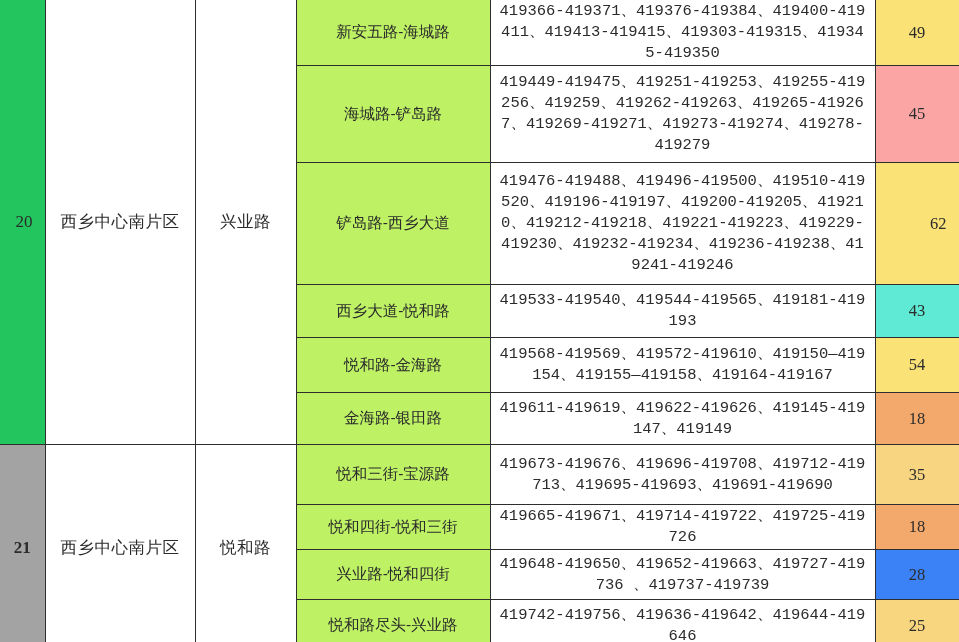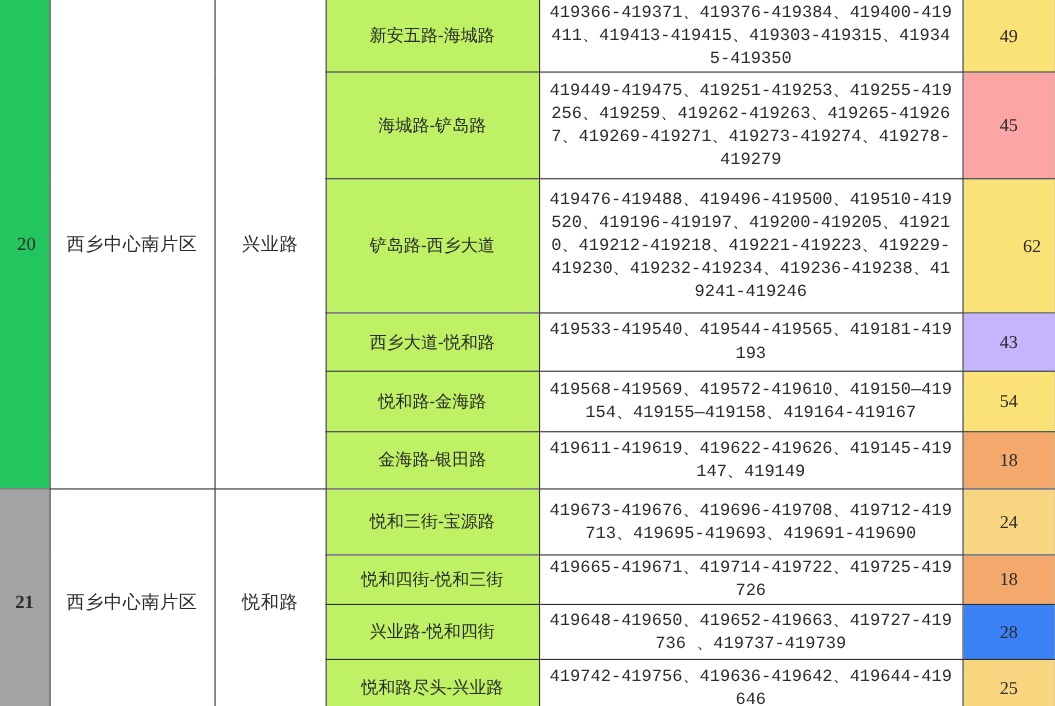--- a/index.html
+++ b/index.html
@@ -87,40 +87,40 @@
       <td class="cnt-cell" style="background-color: #fca5a5;">45</td>
     </tr>
     <tr style="height:122px">
       <td class="seg-cell">铲岛路-西乡大道</td>
       <td class="rng-cell">419476-419488、419496-419500、419510-419520、419196-419197、419200-419205、419210、419212-419218、419221-419223、419229-419230、419232-419234、419236-419238、419241-419246</td>
       <td class="cnt-cell" style="background-color: rgb(251, 226, 119); text-align: right;">62</td>
     </tr>
     <tr style="height:53px">
       <td class="seg-cell">西乡大道-悦和路</td>
       <td class="rng-cell">419533-419540、419544-419565、419181-419193</td>
-      <td class="cnt-cell" style="background-color: #c4b5fd;">43</td>
+      <td class="cnt-cell" style="background-color: #5eead4;">43</td>
     </tr>
     <tr style="height:55px">
       <td class="seg-cell">悦和路-金海路</td>
       <td class="rng-cell">419568-419569、419572-419610、419150—419154、419155—419158、419164-419167</td>
       <td class="cnt-cell" style="background-color: rgb(251, 226, 119);">54</td>
     </tr>
     <tr style="height:52px">
       <td class="seg-cell">金海路-银田路</td>
       <td class="rng-cell">419611-419619、419622-419626、419145-419147、419149</td>
       <td class="cnt-cell" style="background-color: rgb(243, 169, 107);">18</td>
     </tr>
 
     <tr style="height:60px">
       <td class="id-cell" rowspan="4" style="background-color: #a3a3a3; font-weight: bold;">21</td>
       <td class="area-cell" rowspan="4">西乡中心南片区</td>
       <td class="road-cell" rowspan="4">悦和路</td>
       <td class="seg-cell">悦和三街-宝源路</td>
       <td class="rng-cell">419673-419676、419696-419708、419712-419713、419695-419693、419691-419690</td>
-      <td class="cnt-cell" style="background-color: rgb(248, 214, 129);">24</td>
+      <td class="cnt-cell" style="background-color: rgb(248, 214, 129);">35</td>
     </tr>
     <tr style="height:43px">
       <td class="seg-cell">悦和四街-悦和三街</td>
       <td class="rng-cell">419665-419671、419714-419722、419725-419726</td>
       <td class="cnt-cell" style="background-color: rgb(243, 169, 107);">18</td>
     </tr>
     <tr style="height:50px">
       <td class="seg-cell">兴业路-悦和四街</td>
       <td class="rng-cell">419648-419650、419652-419663、419727-419736 、419737-419739</td>
       <td class="cnt-cell" style="background-color: #3b82f6;">28</td>

